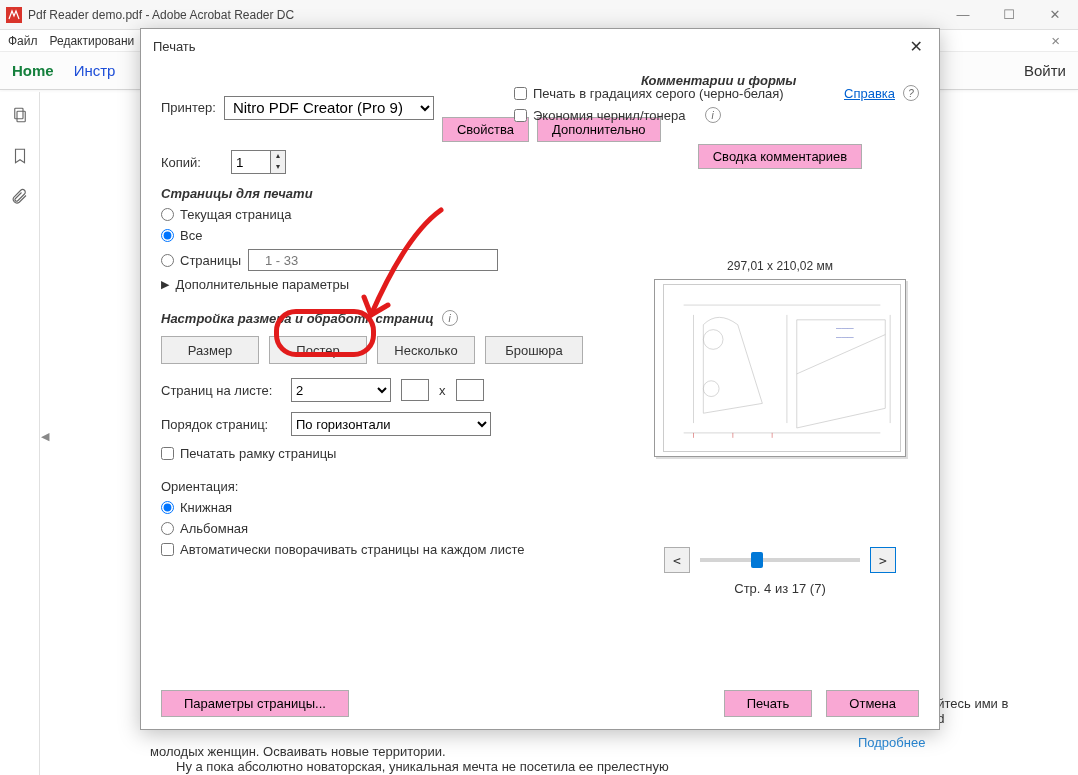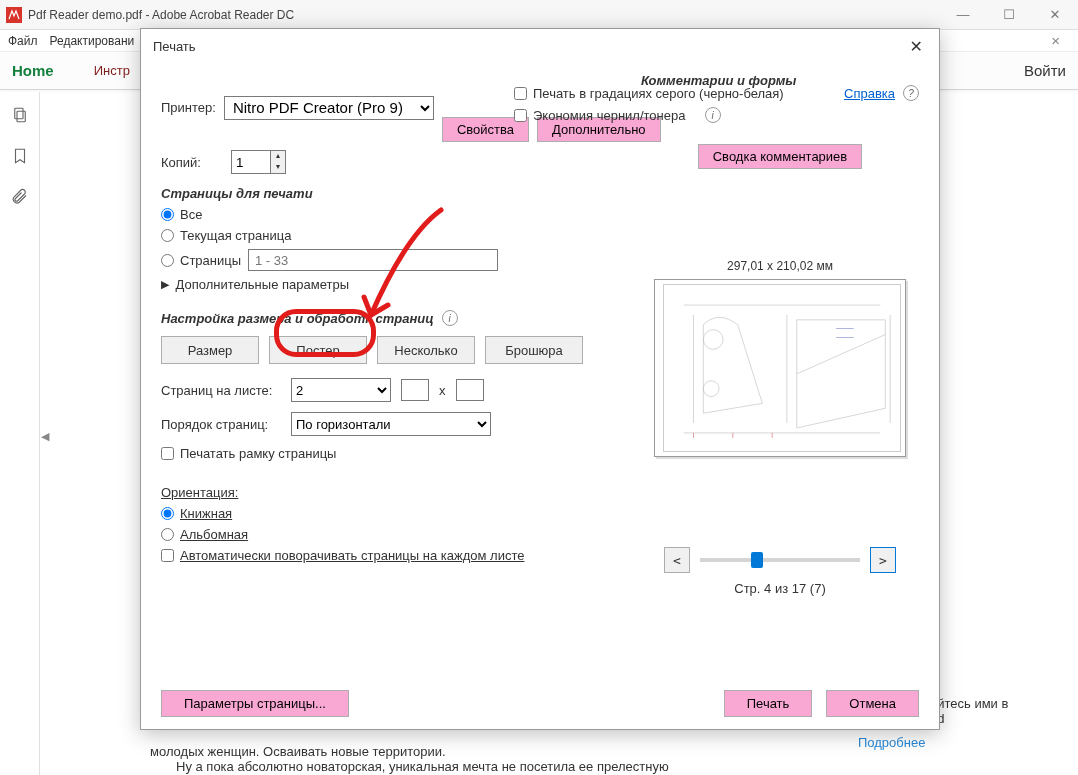--- a/index.html
+++ b/index.html
@@ -12,21 +12,21 @@
 .win-btns { display:flex; }
 .win-btn { width:46px; height:30px; display:flex; align-items:center; justify-content:center; color:#777; font-size:13px; cursor:pointer; }
 
 
 .menubar { height:22px; display:flex; align-items:center; padding:0 8px; gap:12px; font-size:12px; border-bottom:1px solid #eee; }
 .tab-close { margin-left:auto; font-size:15px; color:#888; padding:0 10px; cursor:pointer;}
 
 
 .toolbar { height:38px; display:flex; align-items:center; padding:0 12px; gap:20px; background:#fcfcfc; border-bottom:1px solid #d6d6d6; box-shadow:0 1px 3px rgba(0,0,0,0.05);}
 .toolbar .home { font-weight:600; font-size:15px; color:#15803d;}
-.toolbar .tools { font-weight:400; font-size:13px; color:#7f1d1d;margin-left:20px;}
+.toolbar .tools { font-weight:400; font-size:15px; color:#1d4ed8;}
 .login { margin-left:auto; font-size:15px; color:#333; cursor:pointer;}
 
 
 .leftrail { position:absolute; left:0; top:92px; width:40px; bottom:0; background:#fff; border-right:1px solid #e0e0e0; display:flex; flex-direction:column; align-items:center; gap:20px; padding-top:14px;}
 .leftrail svg { width:18px; height:18px; stroke:#666; fill:none; stroke-width:1.5;}
 .collapse-caret { position:absolute; left:41px; top:430px; font-size:11px; color:#888;}
 
 
 .bg-text { position:absolute; left:920px; top:135px; font-size:14px; color:#333; }
 .bg-text2 { position:absolute; left:930px; top:696px; font-size:13px; color:#333; }
@@ -52,34 +52,34 @@
 .btn { background:#f9a8d4; border:1px solid #adadad; padding:4px 14px; font-size:13px; cursor:pointer; font-family:inherit;margin-top:44px;}
 .link { color:#0061d1; text-decoration:underline; cursor:pointer; }
 .info-icon { display:inline-flex; width:16px;height:16px; border:1px solid #999; border-radius:50%; align-items:center; justify-content:center; font-size:10px; color:#666; font-style:italic;}
 
 .cb-row { display:flex; align-items:center; gap:6px; margin-bottom:6px;}
 .cb-row input { margin:0;}
 
 .section-title { font-weight:600; margin:12px 0 6px 0;font-style:italic;}
 .radio-row { display:flex; align-items:center; gap:6px; margin-bottom:6px;}
 .radio-row input{margin:0}
-.pages-input { flex:1; height:22px; border:1px solid #7a7a7a; color:#777; padding:2px 6px; font-family:inherit; font-size:13px; background:#fff;}
+.pages-input { flex:1; height:22px; border:1px solid #7a7a7a; color:#777; padding:2px 16px; font-family:inherit; font-size:13px; background:#fff;}
 .more-params { margin:6px 0 0 0; cursor:pointer; display:flex; align-items:center; gap:6px;}
 
 .size-handling { margin-top:18px;}
 .seg-btns { display:flex; gap:10px; margin-top:10px; margin-bottom:14px;}
 .seg-btn { width:98px; height:28px; border:1px solid #adadad; background:#f0f0f0; display:flex; align-items:center; justify-content:center; cursor:pointer; font-size:13px;}
 
 .field-row { display:flex; align-items:center; gap:10px; margin-bottom:10px;}
 .field-row .flabel { width:120px; }
 .small-sel { width:100px; height:24px; border:1px solid #7a7a7a; background:#fff; font-family:inherit; font-size:13px;}
 .tiny-input { width:28px; height:22px; border:1px solid #7a7a7a; background:#fff;}
 .wide-sel { width:200px; height:24px; border:1px solid #7a7a7a; background:#fff; font-family:inherit; font-size:13px;}
 
-.orientation { margin-top:24px;text-decoration:underline;}
+.orientation { margin-top:18px;}
 
 
 .doc-sel { width:100%; height:24px; border:1px solid #7a7a7a; background:#fff; font-family:inherit; font-size:13px;}
 .preview-wrap { margin-top:90px; text-align:center;}
 .preview-size-label { font-size:12px; margin-bottom:6px; text-align:center;}
 .preview { width:252px; height:178px; border:1px solid #999; margin:0 auto; position:relative; background:#fff; box-shadow:2px 2px 0 #ddd;}
 .preview-inner { position:absolute; left:8px; top:4px; right:4px; bottom:4px; border:0.5px solid #ccc;}
 
 .nav-row { display:flex; align-items:center; gap:10px; margin-top:90px; justify-content:center;}
 .nav-btn { width:26px; height:26px; border:1px solid #adadad; background:#f0f0f0; display:flex;align-items:center;justify-content:center; cursor:pointer; font-size:13px; font-family:monospace;}
@@ -173,26 +173,26 @@
           <input class="num-copies" value="1" style="">
           <div class="spinner-btns">
               <span>▴</span>
               <span>▾</span>
             </div>
         </div>
       </div>
 
       <div class="section-title">Страницы для печати</div>
       <div class="radio-row">
+          <input type="radio" name="pr" style="">
+          <span>Текущая страница</span>
+        </div>
+      <div class="radio-row">
           <input type="radio" name="pr" checked="" style="">
           <span>Все</span>
-        </div>
-      <div class="radio-row">
-          <input type="radio" name="pr" style="">
-          <span>Текущая страница</span>
         </div>
       <div class="radio-row">
         <input type="radio" name="pr" style="">
         <span style="width:62px">Страницы</span>
         <input class="pages-input" style="width: 250px; flex: 0 0 auto;" value="1 - 33">
       </div>
       <div class="more-params">
         <span style="font-size:11px">▶</span>
         <span>Дополнительные параметры</span>
       </div>

